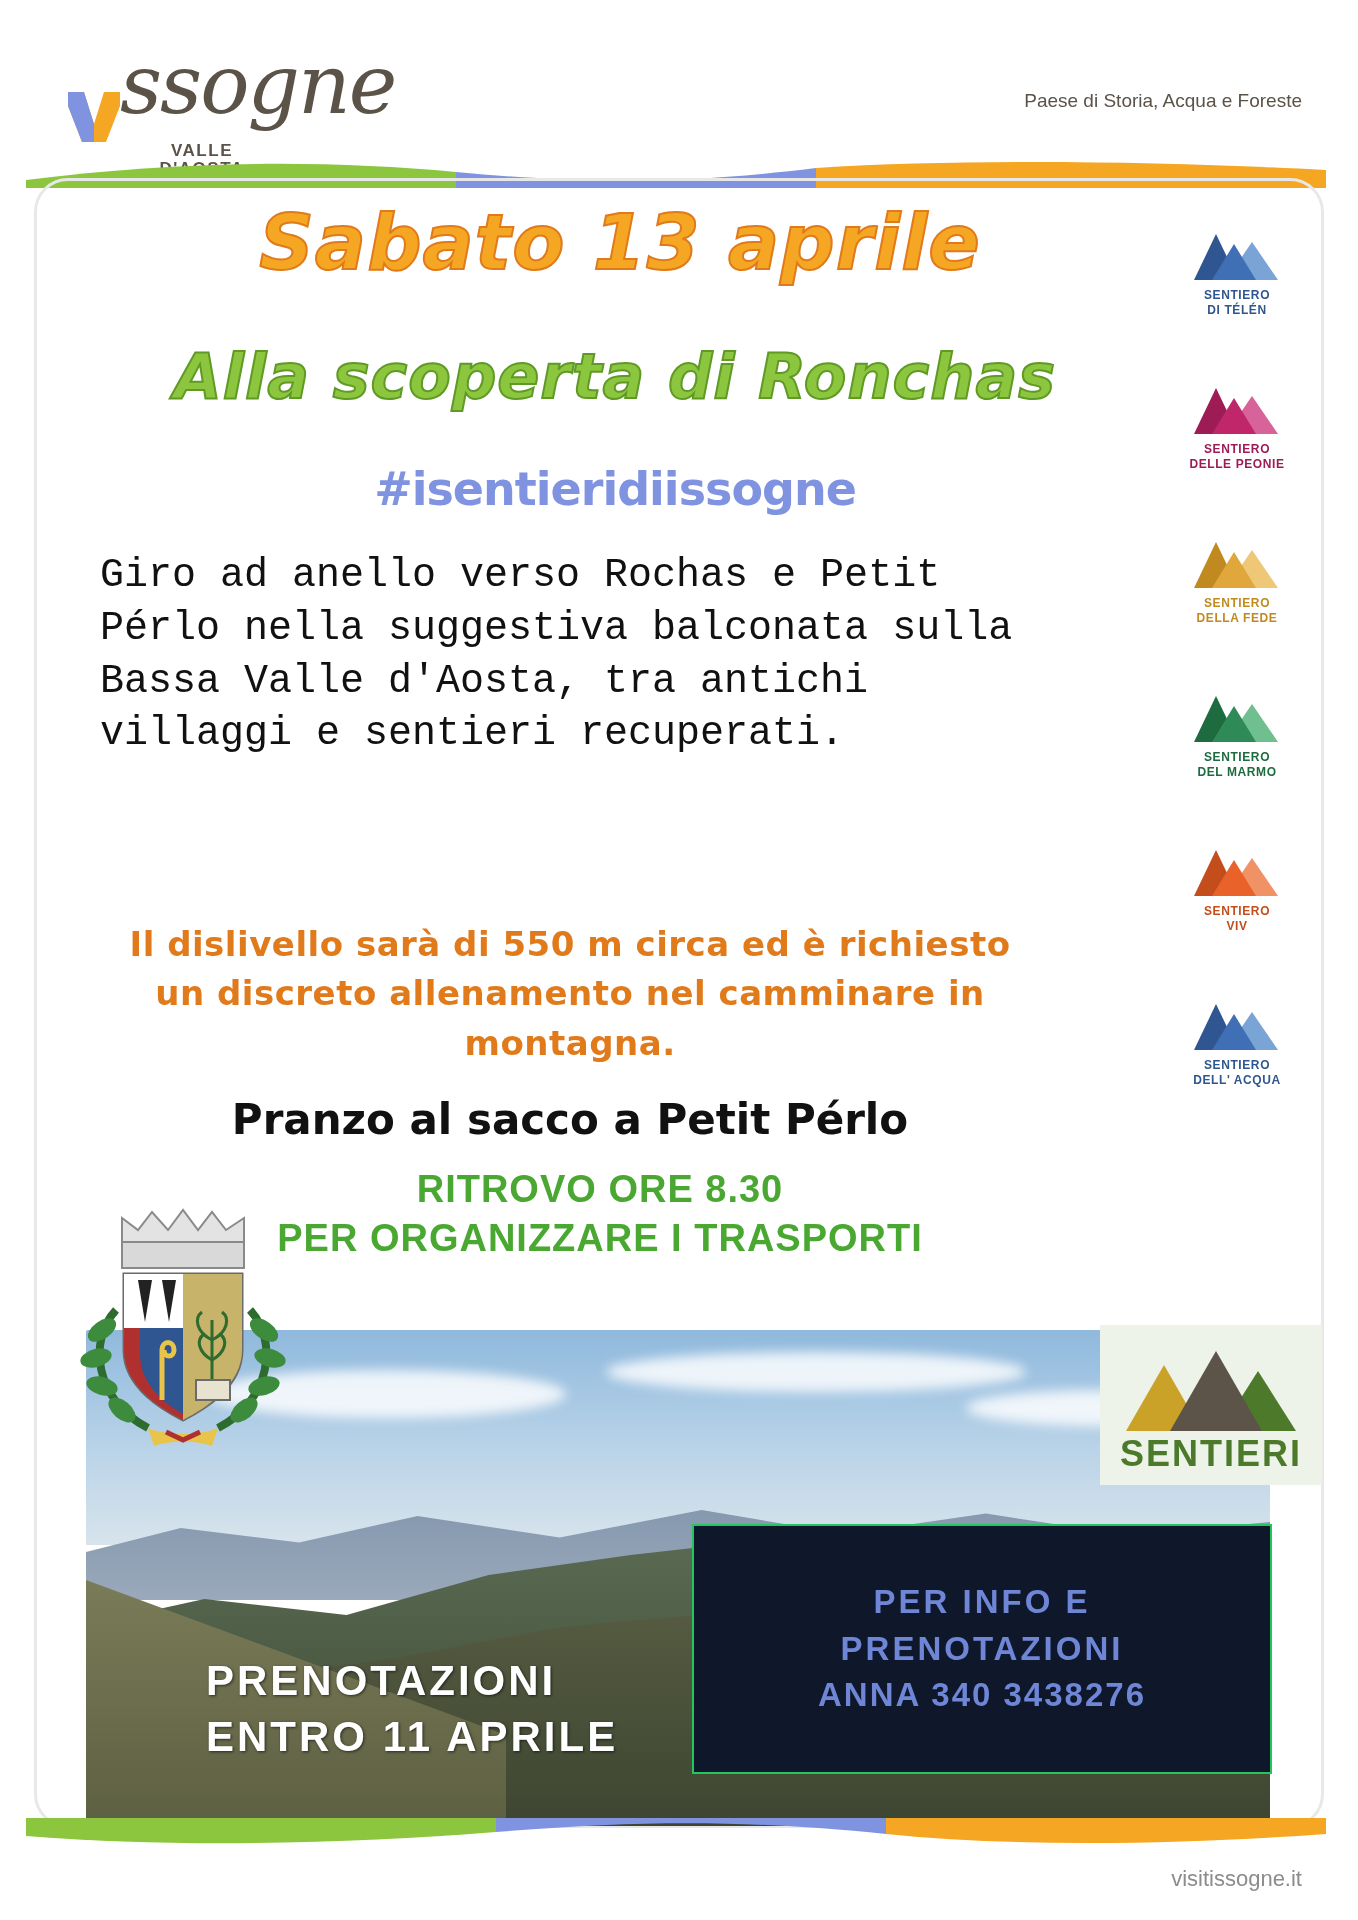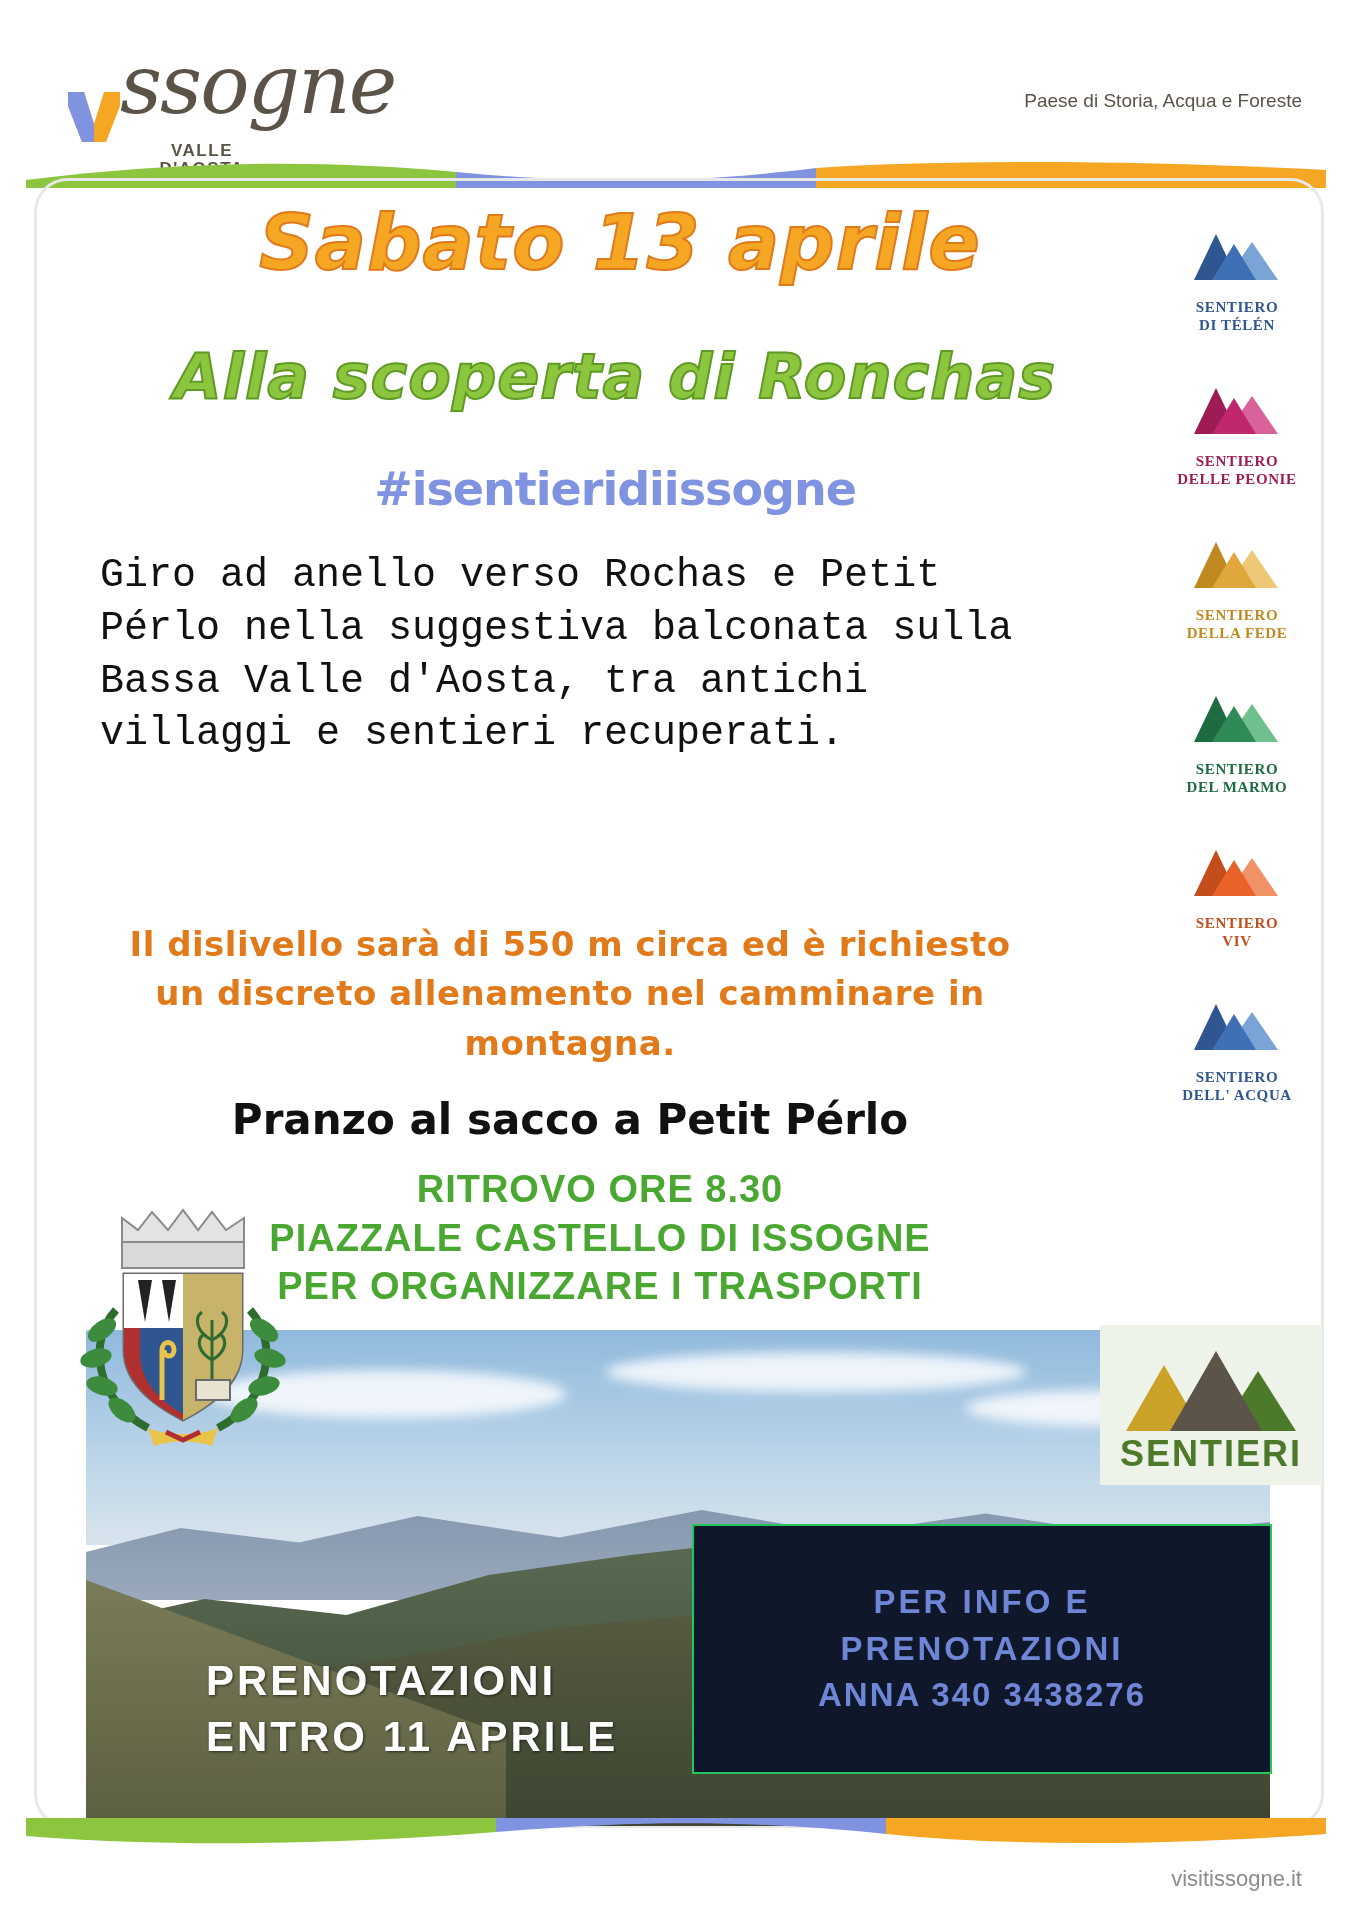--- a/index.html
+++ b/index.html
@@ -212,26 +212,26 @@
     text-align: center;
     margin-bottom: 6px;
   }
   .badge .peaks {
     height: 62px;
     display: flex;
     justify-content: center;
     align-items: flex-end;
   }
   .badge .label {
-    font-family: Liberation Serif, serif;
-    font-weight: bold;
-    font-size: 15px;
+    font-family: Liberation Sans, sans-serif;
+    font-weight: bold;
+    font-size: 12px;
     line-height: 1.22;
     letter-spacing: 0.6px;
-    margin-top: 16px;
+    margin-top: 6px;
   }
 
   
   .crest {
     position: absolute;
     left: 78px;
     top: 1200px;
     width: 210px;
     height: 250px;
   }
@@ -395,21 +395,20 @@
 
   <div class="title-main">Sabato 13 aprile</div>
   <div class="title-sub">Alla scoperta di Ronchas</div>
   <div class="hashtag">#isentieridiissogne</div>
 
   <div class="desc">Giro ad anello verso Rochas e Petit Pérlo nella suggestiva balconata sulla Bassa Valle d'Aosta, tra antichi villaggi e sentieri recuperati.</div>
   <div class="note">Il dislivello sarà di 550 m circa ed è richiesto un discreto allenamento nel camminare in montagna.</div>
   <div class="lunch">Pranzo al sacco a Petit Pérlo</div>
   <div class="meeting">
     <div>RITROVO ORE 8.30</div>
-    <div>PIAZZALE CASTELLO DI ISSOGNE</div>
     <div>PER ORGANIZZARE I TRASPORTI</div>
   </div>
 
   <div class="badges">
 
     <div class="badge">
       <div class="peaks">
         <svg width="110" height="58" viewBox="0 0 110 58">
           <polygon points="12,56 34,10 56,56" fill="#2f5690"></polygon>
           <polygon points="44,56 70,18 96,56" fill="#7aa3d6"></polygon>

